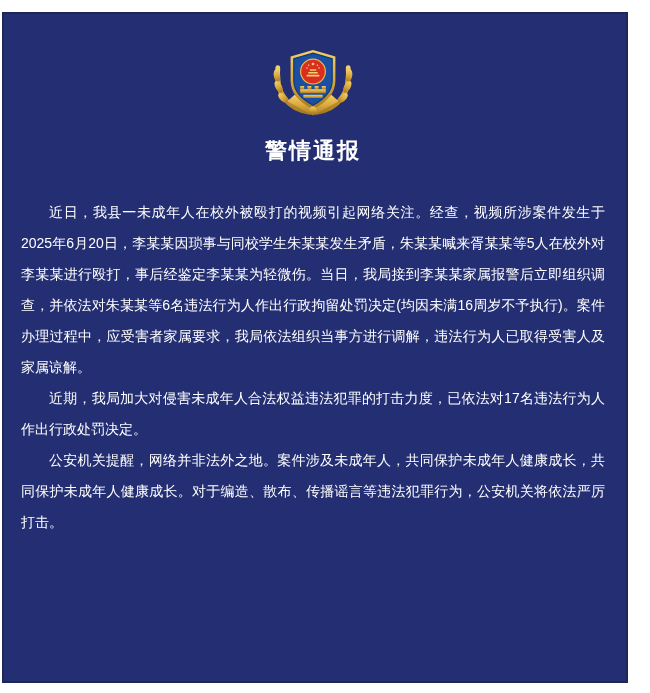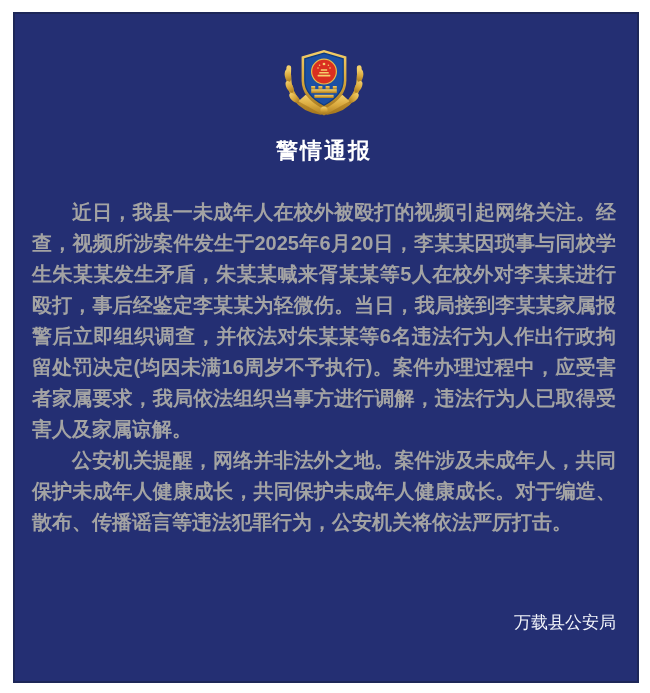--- a/index.html
+++ b/index.html
@@ -9,21 +9,21 @@
     font-family: "Liberation Sans", "DejaVu Sans", sans-serif;
     overflow: hidden;
   }
   .page {
     position: relative;
     width: 650px; height: 693px;
     background: #ffffff;
   }
   .panel {
     position: absolute;
-    left: 13px; top: 12px;
+    left: 2px; top: 12px;
     width: 626px; height: 671px;
     box-sizing: border-box;
     background: #242f73;
     border: 2px solid #1d2758;
     padding: 0 21px 0 17px;
   }
   .badge-wrap {
     margin: 31px auto 0 auto;
     width: 96px; height: 74px;
   }
@@ -32,25 +32,24 @@
     margin-top: 20px;
     height: 24px; line-height: 24px;
     text-align: center;
     font-size: 22px;
     font-weight: bold;
     letter-spacing: 2px;
     color: #ffffff;
   }
   .body-text {
     margin-top: 34px;
-    font-size: 20px;
+    font-size: 14px;
     line-height: 31px;
-    color: #a3a3a3;
+    color: #ffffff;
     text-align: justify;
-    font-weight: bold;
   }
   .body-text p { margin: 0; text-indent: 2em; }
   .sign-block {
     margin-top: 69px;
     text-align: right;
     color: #f2f4fa;
     font-size: 17px;
     line-height: 31px;
   }
 </style>
@@ -106,21 +105,21 @@
         </g>
 
         <circle cx="60" cy="81" r="4.5" fill="url(#gold)"></circle>
       </svg>
     </div>
 
     <div class="notice-title">警情通报</div>
 
     <div class="body-text">
       <p>近日，我县一未成年人在校外被殴打的视频引起网络关注。经查，视频所涉案件发生于2025年6月20日，李某某因琐事与同校学生朱某某发生矛盾，朱某某喊来胥某某等5人在校外对李某某进行殴打，事后经鉴定李某某为轻微伤。当日，我局接到李某某家属报警后立即组织调查，并依法对朱某某等6名违法行为人作出行政拘留处罚决定(均因未满16周岁不予执行)。案件办理过程中，应受害者家属要求，我局依法组织当事方进行调解，违法行为人已取得受害人及家属谅解。</p>
+      <p>近期，我局加大对侵害未成年人合法权益违法犯罪的打击力度，已依法对17名违法行为人作出行政处罚决定。</p>
       <p>公安机关提醒，网络并非法外之地。案件涉及未成年人，共同保护未成年人健康成长，共同保护未成年人健康成长。对于编造、散布、传播谣言等违法犯罪行为，公安机关将依法严厉打击。</p>
     </div>
 
     <div class="sign-block">
-      <div>万载县公安局</div>
     </div>
 
   </div>
 </div>
 
 </body></html>

